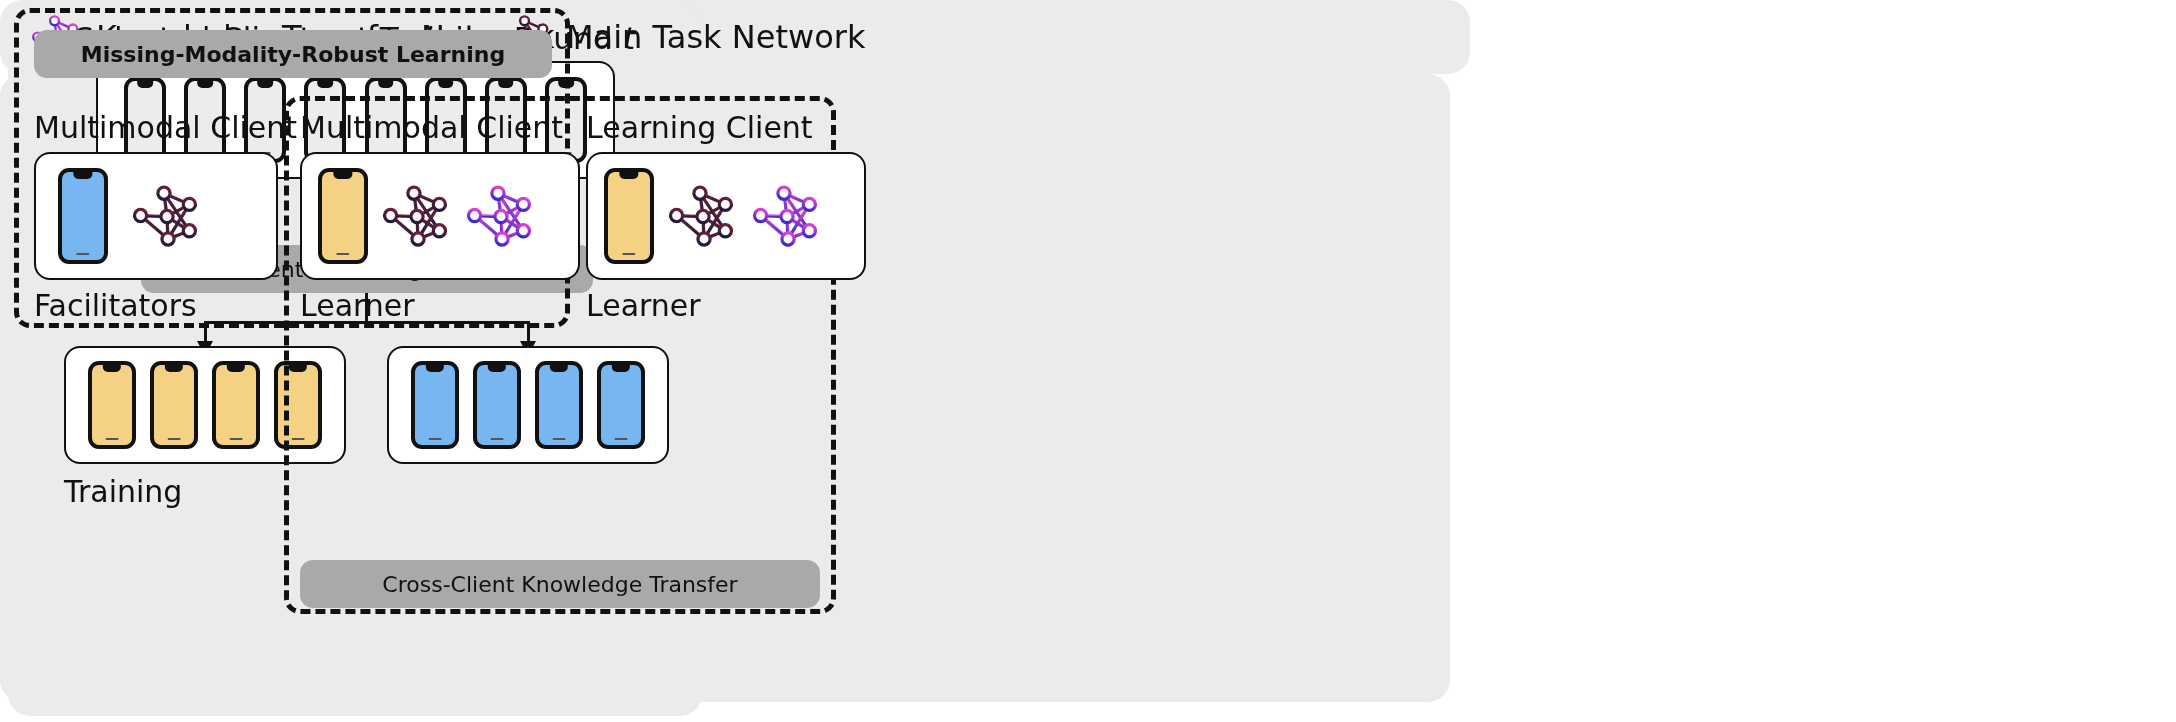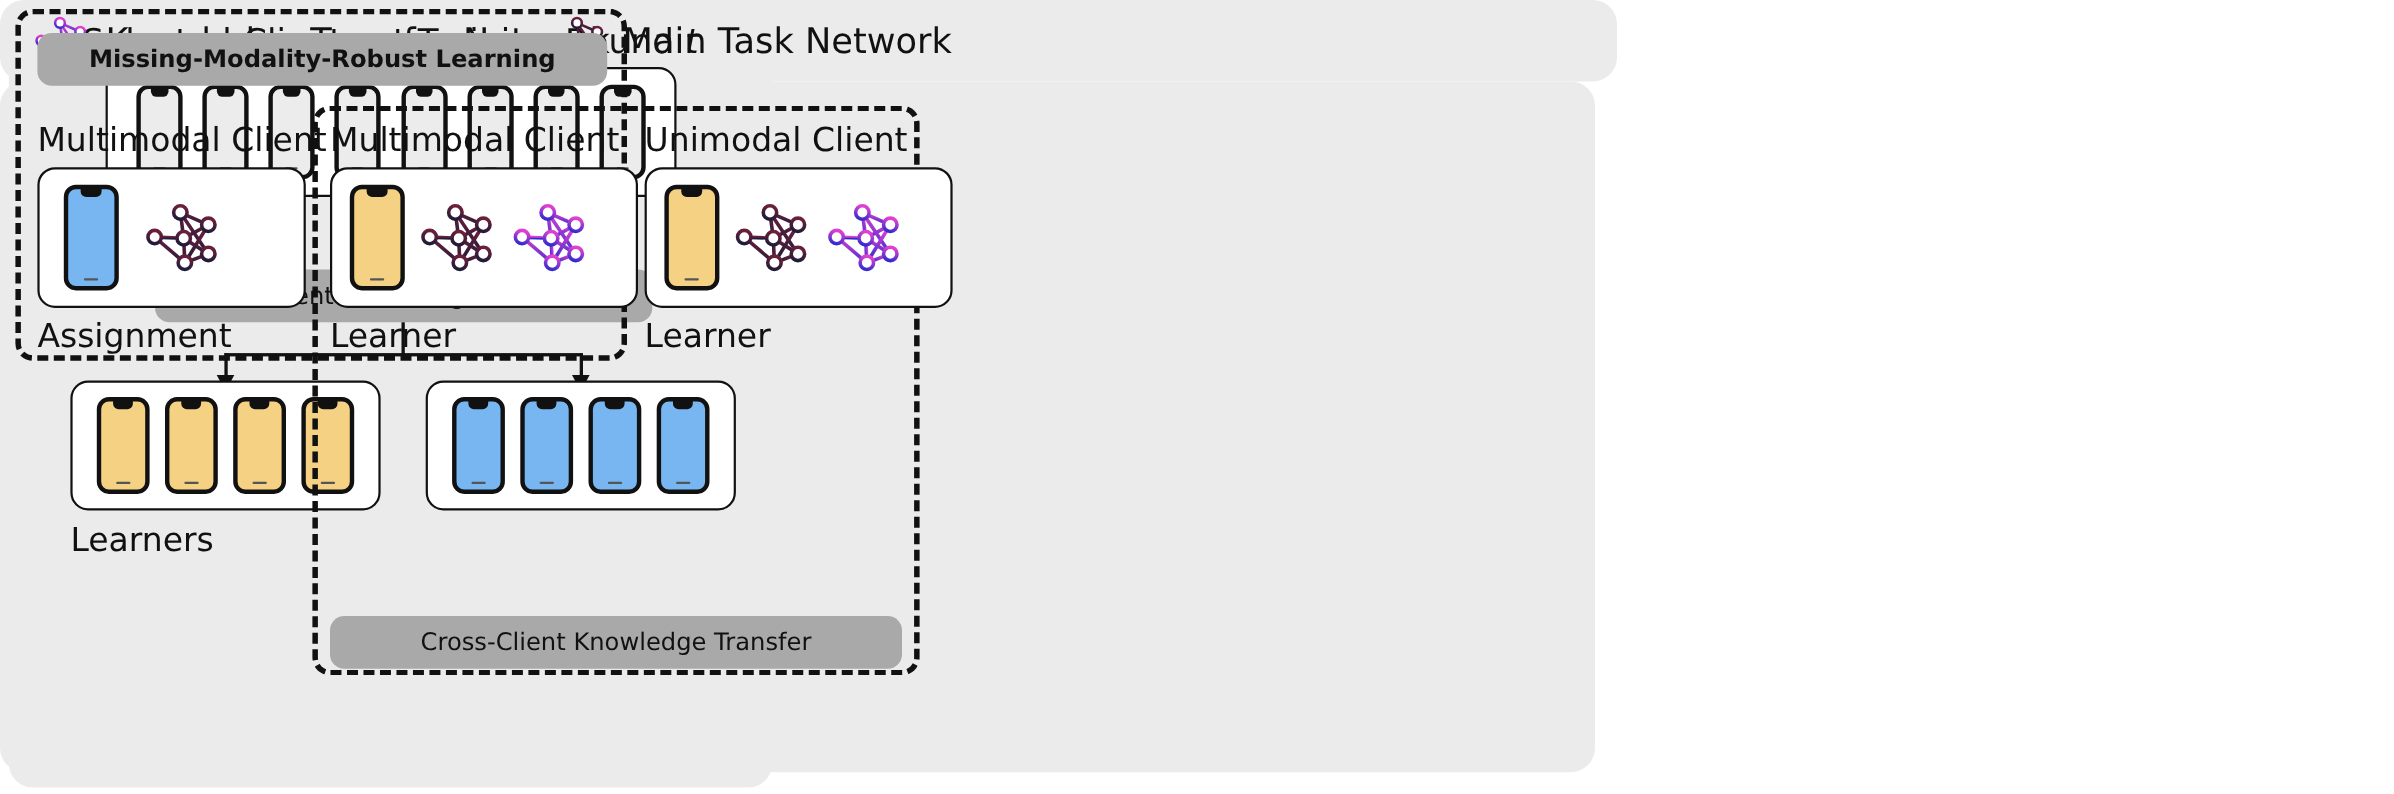--- a/index.html
+++ b/index.html
@@ -118,21 +118,21 @@
         <div class="phone" style="width: 48px; height: 88px; background: rgb(245, 209, 131);">
           <div class="notch"></div>
           <div class="home"></div>
         </div>
         <div class="phone" style="width: 48px; height: 88px; background: rgb(245, 209, 131);">
           <div class="notch"></div>
           <div class="home"></div>
         </div>
       </div>
   </div>
-  <div class="label" style="left:56px;top:468px;width:282px;">Learners</div>
+  <div class="label" style="left:56px;top:468px;width:282px;">Training</div>
 
   <div class="white-box" id="facilitators-box" style="left:379px;top:340px;width:282px;height:118px;">
     <div id="facilitators-row" style="display:flex;align-items:center;justify-content:space-evenly;height:100%;padding:0 8px;">
         <div class="phone" style="width: 48px; height: 88px; background: rgb(119, 182, 240);">
           <div class="notch"></div>
           <div class="home"></div>
         </div>
         <div class="phone" style="width: 48px; height: 88px; background: rgb(119, 182, 240);">
           <div class="notch"></div>
           <div class="home"></div>
@@ -252,21 +252,21 @@
             <circle cx="10" cy="34" r="6" fill="#ffffff" stroke="url(#mt2)" stroke-width="3.2"></circle>
             <circle cx="33" cy="12" r="6" fill="#ffffff" stroke="url(#mt2)" stroke-width="3.2"></circle>
             <circle cx="36" cy="35" r="6" fill="#ffffff" stroke="url(#mt2)" stroke-width="3.2"></circle>
             <circle cx="58" cy="23" r="6" fill="#ffffff" stroke="url(#mt2)" stroke-width="3.2"></circle>
             <circle cx="37" cy="57" r="6" fill="#ffffff" stroke="url(#mt2)" stroke-width="3.2"></circle>
             <circle cx="58" cy="49" r="6" fill="#ffffff" stroke="url(#mt2)" stroke-width="3.2"></circle>
           </svg>
         </span>
       </div>
   </div>
-  <div class="label" style="left:34px;top:288px;width:244px;">Assignment</div>
+  <div class="label" style="left:34px;top:288px;width:244px;">Facilitators</div>
 
   <div class="label" style="left:300px;top:110px;width:280px;">Multimodal Client</div>
   <div class="card" style="left:300px;top:152px;width:280px;height:128px;">
     <div id="card-1" style="display:flex;align-items:center;gap:12px;padding-left:16px;">
         <div class="phone" style="width: 50px; height: 96px; background: rgb(245, 209, 131);">
           <div class="notch"></div>
           <div class="home"></div>
         </div>
         <span>
           <svg width="72" height="69.12" viewBox="0 0 70 68">
@@ -317,21 +317,21 @@
             <circle cx="36" cy="35" r="6" fill="#ffffff" stroke="url(#kg4)" stroke-width="3.2"></circle>
             <circle cx="58" cy="23" r="6" fill="#ffffff" stroke="url(#kg4)" stroke-width="3.2"></circle>
             <circle cx="37" cy="57" r="6" fill="#ffffff" stroke="url(#kg4)" stroke-width="3.2"></circle>
             <circle cx="58" cy="49" r="6" fill="#ffffff" stroke="url(#kg4)" stroke-width="3.2"></circle>
           </svg>
         </span>
       </div>
   </div>
   <div class="label" style="left:300px;top:288px;width:280px;">Learner</div>
 
-  <div class="label" style="left:586px;top:110px;width:280px;">Unimodal Client</div>
+  <div class="label" style="left:586px;top:110px;width:280px;">Learning Client</div>
   <div class="card" style="left:586px;top:152px;width:280px;height:128px;">
     <div id="card-2" style="display:flex;align-items:center;gap:12px;padding-left:16px;">
         <div class="phone" style="width: 50px; height: 96px; background: rgb(245, 209, 131);">
           <div class="notch"></div>
           <div class="home"></div>
         </div>
         <span>
           <svg width="72" height="69.12" viewBox="0 0 70 68">
             <defs>
               <linearGradient id="mt5" x1="0.35" y1="0" x2="0.1" y2="1">

